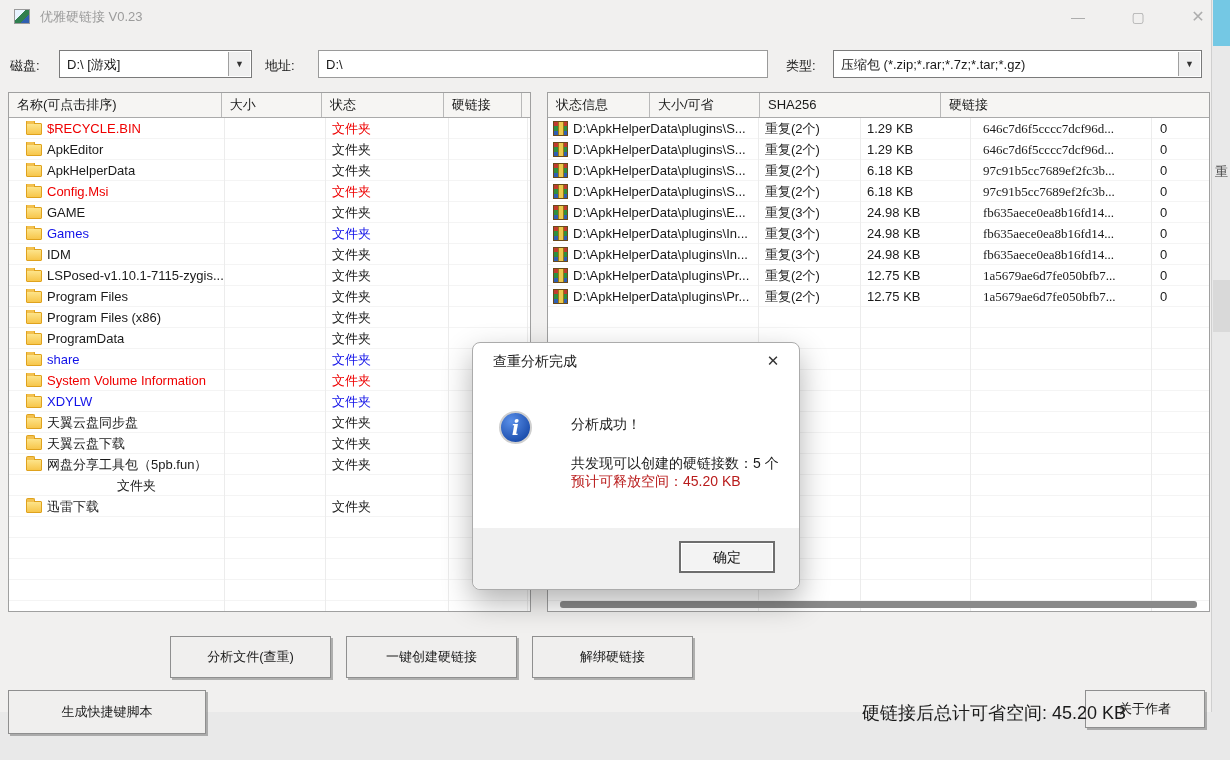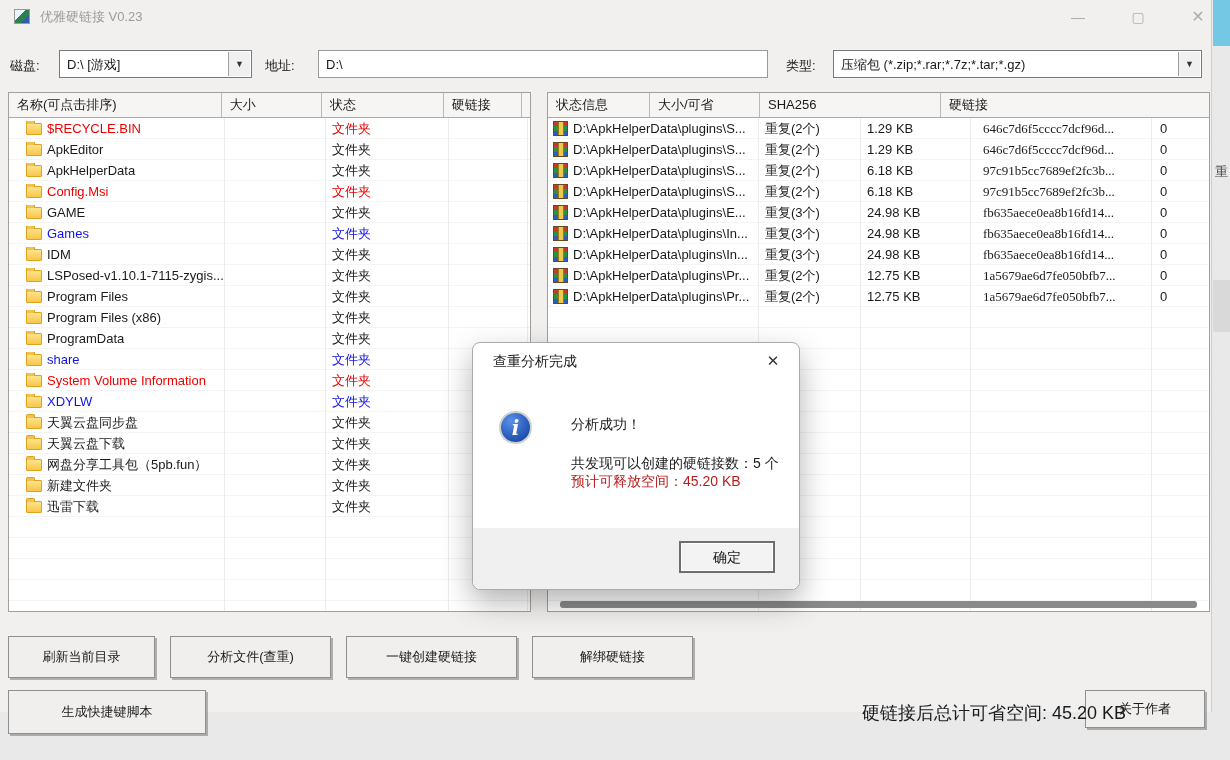--- a/index.html
+++ b/index.html
@@ -295,24 +295,20 @@
         <div class="trow">
           <div class="cell lt-name c-black">
             <i class="folder-icon"></i>
             <span>网盘分享工具包（5pb.fun）</span>
           </div>
           <div class="cell lt-size"></div>
           <div class="cell lt-status c-black"><span>文件夹</span></div>
           <div class="cell lt-links"></div>
         </div>
         <div class="trow">
-          <div class="cell lt-name c-black">
-            <i class="folder-icon"></i>
-            <span>新建文件夹</span>
-          </div>
           <div class="cell lt-size"></div>
           <div class="cell lt-status c-black"><span>文件夹</span></div>
           <div class="cell lt-links"></div>
         </div>
         <div class="trow">
           <div class="cell lt-name c-black">
             <i class="folder-icon"></i>
             <span>迅雷下载</span>
           </div>
           <div class="cell lt-size"></div>
@@ -421,21 +417,20 @@
           </div>
           <div class="cell rt-status"><span>重复(2个)</span></div>
           <div class="cell rt-size"><span>12.75 KB</span></div>
           <div class="cell rt-sha"><span>1a5679ae6d7fe050bfb7...</span></div>
           <div class="cell rt-links"><span>0</span></div>
         </div>
       </div>
     <div class="hscrollbar"></div>
   </div>
 
-  <div class="btn btn-refresh">刷新当前目录</div>
   <div class="btn btn-analyze">分析文件(查重)</div>
   <div class="btn btn-unbind">解绑硬链接</div>
   <div class="btn btn-create">一键创建硬链接</div>
   <div class="btn btn-script">生成快捷键脚本</div>
   <div class="btn btn-about">关于作者</div>
   <div class="total-label">硬链接后总计可省空间: 45.20 KB</div>
 
   <div class="dialog">
     <div class="dlg-title">查重分析完成</div>
     <div class="dlg-close">✕</div>

